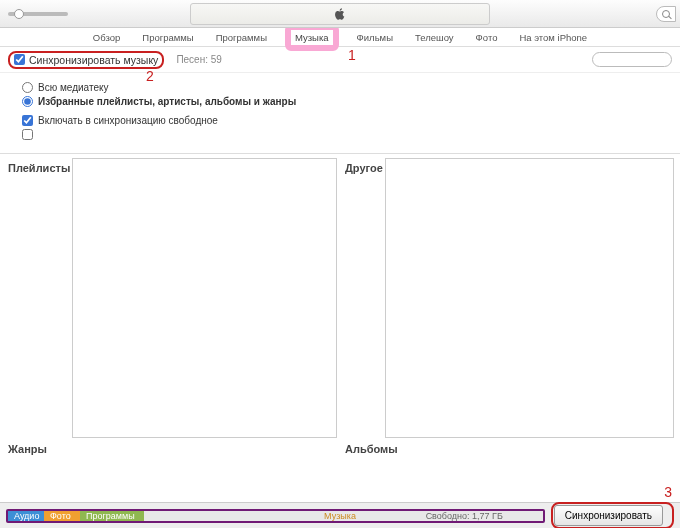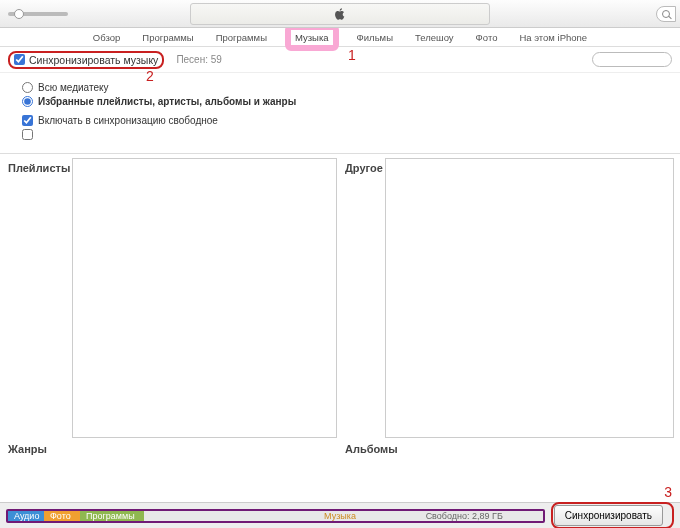--- a/index.html
+++ b/index.html
@@ -152,19 +152,19 @@
 <div class="annot annot2">2</div>
 <div class="annot annot3">3</div>
 
 <div class="footer">
   <div class="capbar">
     <div class="seg audio">Аудио</div>
     <div class="seg photo">Фото</div>
     <div class="seg apps">Программы</div>
     <div class="seg free">
       <span style="position:absolute; left:50%; transform:translateX(-50%); color:#cc8a20;">Музыка</span>
-      <span>Свободно: 2,89 ГБ</span>
+      <span>Свободно: 1,77 ГБ</span>
     </div>
   </div>
   <div class="syncbtn-wrap">
     <button class="syncbtn">Синхронизировать</button>
   </div>
 </div>
 
 </body></html>

